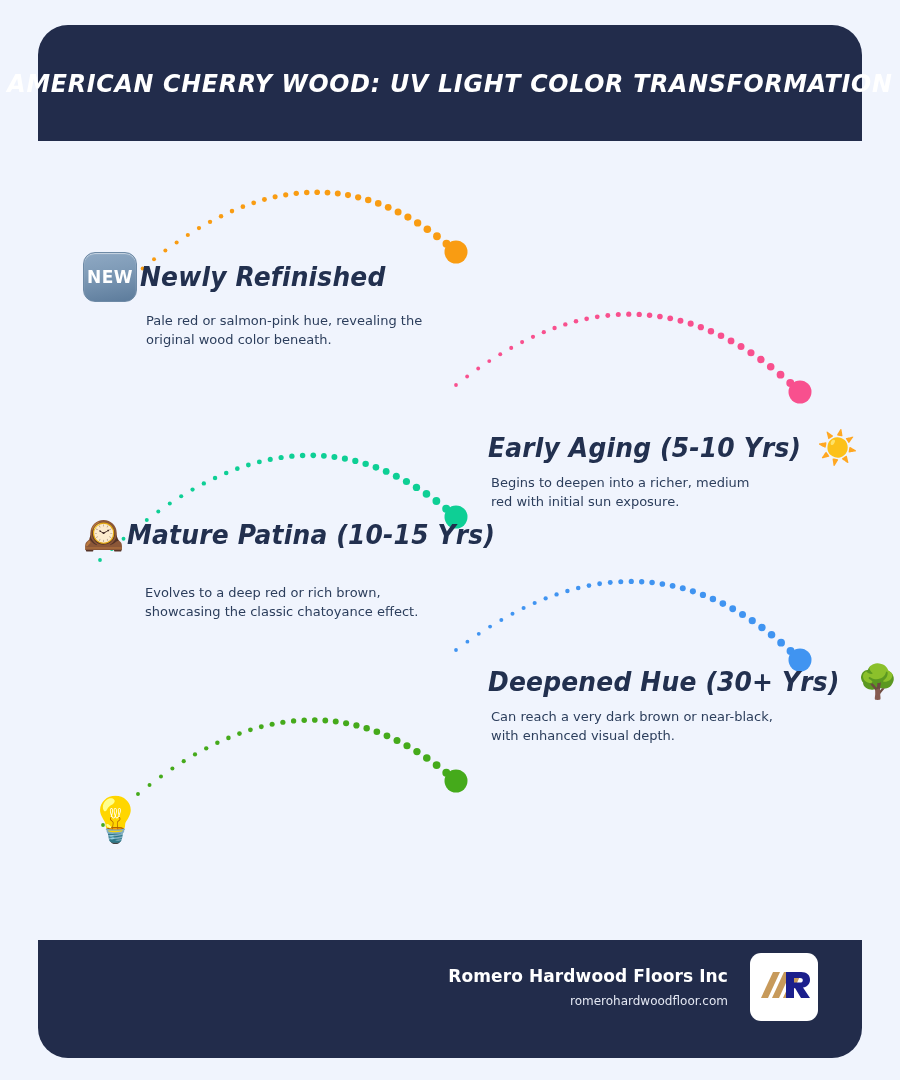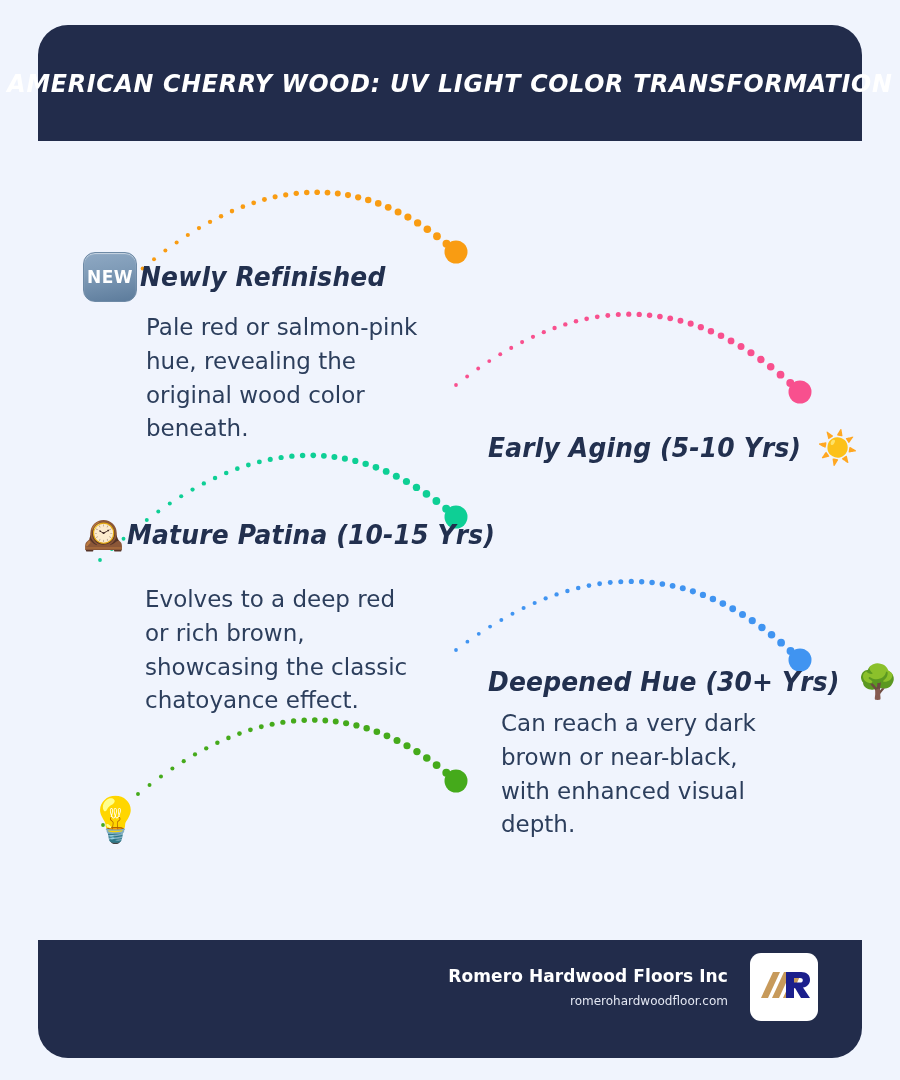--- a/index.html
+++ b/index.html
@@ -77,21 +77,21 @@
     transform: scaleX(0.96);
     transform-origin: left center;
   }
   .step-emoji {
     font-size: 33px;
     line-height: 1;
     display: inline-block;
   }
   .step-body {
     color: #2c3e5c;
-    font-size: 23px;
+    font-size: 13px;
     line-height: 1.47;
     font-weight: 400;
     margin-top: 9px;
     max-width: 300px;
   }
 
   
   .new-badge {
     width: 52px;
     height: 48px;
@@ -362,36 +362,37 @@
       <span class="step-title">Newly Refinished</span>
     </div>
     <div class="step-body" style="margin-left:63px; max-width:285px;">Pale red or salmon-pink hue, revealing the original wood color beneath.</div>
   </div>
 
   <div class="step" style="left:488px; top:403px; width:340px;margin-top:28px;">
     <div class="step-head">
       <span class="step-title">Early Aging (5-10 Yrs)</span>
       <span class="step-emoji">☀️</span>
     </div>
+    <div class="step-body" style="margin-left:3px; max-width:270px;">Begins to deepen into a richer, medium red with initial sun exposure.</div>
   </div>
 
   <div class="step" style="left:83px; top:518px; width:360px;">
     <div class="step-head">
       <span class="step-emoji">🕰️</span>
       <span class="step-title">Mature Patina (10-15 Yrs)</span>
     </div>
     <div class="step-body" style="margin-left:62px; max-width:280px;margin-top:32px;">Evolves to a deep red or rich brown, showcasing the classic chatoyance effect.</div>
   </div>
 
   <div class="step" style="left:488px; top:665px; width:340px;">
     <div class="step-head">
       <span class="step-title">Deepened Hue (30+ Yrs)</span>
       <span class="step-emoji">🌳</span>
     </div>
-    <div class="step-body" style="margin-left:13px; max-width:285px;">Can reach a very dark brown or near-black, with enhanced visual depth.</div>
+    <div class="step-body" style="margin-left:3px; max-width:285px;">Can reach a very dark brown or near-black, with enhanced visual depth.</div>
   </div>
 
   <div class="step" style="left:88px; top:798px;">
     <span class="step-emoji" style="font-size:44px;">💡</span>
   </div>
 
   <div class="footer-band">
     <div class="footer-inner">
       <div class="footer-text">
         <div class="footer-company">Romero Hardwood Floors Inc</div>

